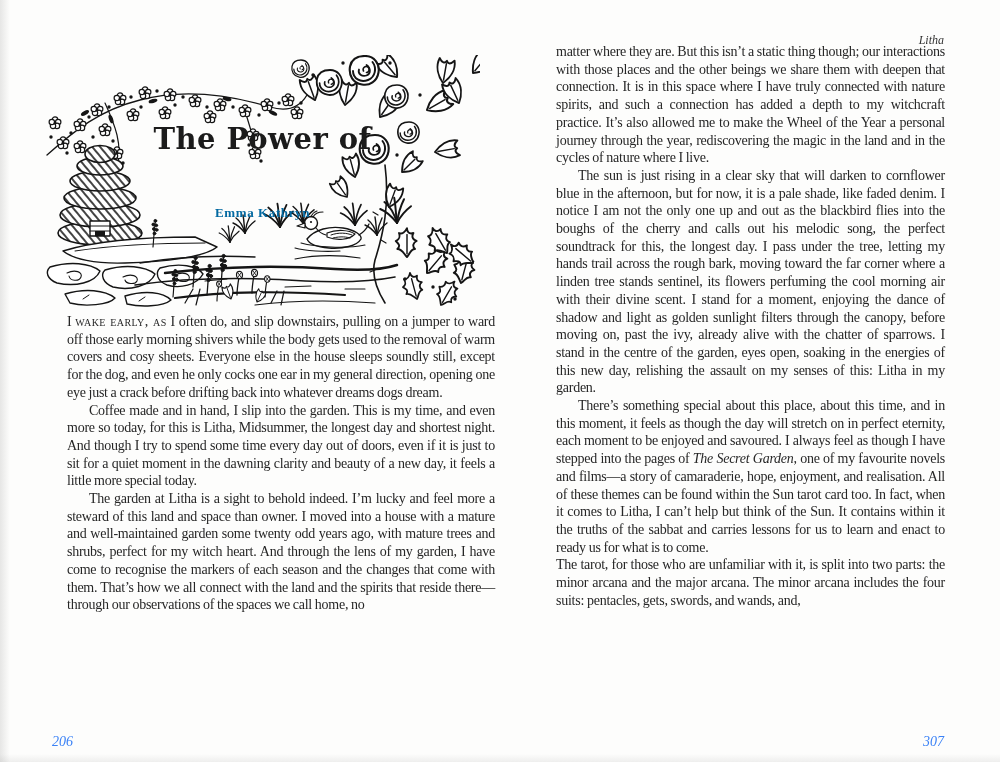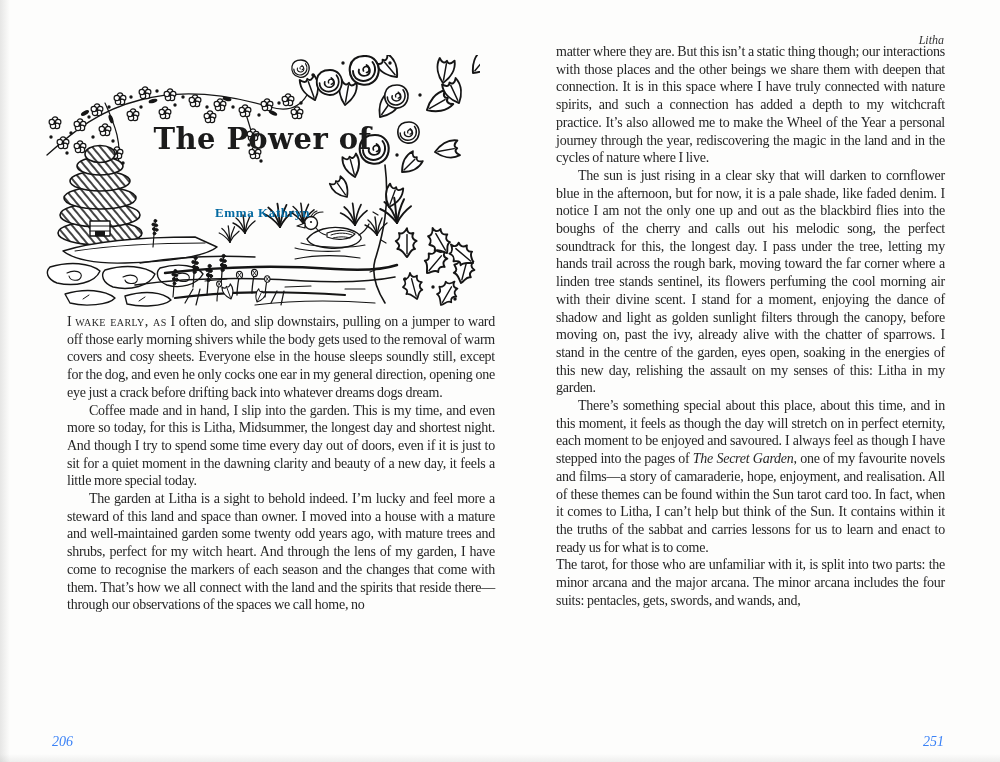--- a/index.html
+++ b/index.html
@@ -298,16 +298,16 @@
   <div>
     <div class="running-header">Litha</div>
 
     <div class="right-text body-copy">
       <p class="no-indent">matter where they are. But this isn’t a static thing though; our interactions with those places and the other beings we share them with deepen that connection. It is in this space where I have truly connected with nature spirits, and such a connection has added a depth to my witchcraft practice. It’s also allowed me to make the Wheel of the Year a personal journey through the year, rediscovering the magic in the land and in the cycles of nature where I live.</p>
       <p>The sun is just rising in a clear sky that will darken to cornflower blue in the afternoon, but for now, it is a pale shade, like faded denim. I notice I am not the only one up and out as the blackbird flies into the boughs of the cherry and calls out his melodic song, the perfect soundtrack for this, the longest day. I pass under the tree, letting my hands trail across the rough bark, moving toward the far corner where a linden tree stands sentinel, its flowers perfuming the cool morning air with their divine scent. I stand for a moment, enjoying the dance of shadow and light as golden sunlight filters through the canopy, before moving on, past the ivy, already alive with the chatter of sparrows. I stand in the centre of the garden, eyes open, soaking in the energies of this new day, relishing the assault on my senses of this: Litha in my garden.</p>
       <p><span>There’s something special about this place, about this time, and in this moment, it feels as though the day will stretch on in perfect eternity, each moment to be enjoyed and savoured. I always feel as though I have stepped into the pages of </span><em>The Secret Garden</em><span>, one of my favourite novels and films—a story of camaraderie, hope, enjoyment, and realisation. All of these themes can be found within the Sun tarot card too. In fact, when it comes to Litha, I can’t help but think of the Sun. It contains within it the truths of the sabbat and carries lessons for us to learn and enact to ready us for what is to come.</span></p>
       <p class="no-indent">The tarot, for those who are unfamiliar with it, is split into two parts: the minor arcana and the major arcana. The minor arcana includes the four suits: pentacles, gets, swords, and wands, and,</p>
     </div>
 
-    <div class="folio folio-right">251</div>
+    <div class="folio folio-right">307</div>
   </div>
 
 </div>
 
 </body></html>

